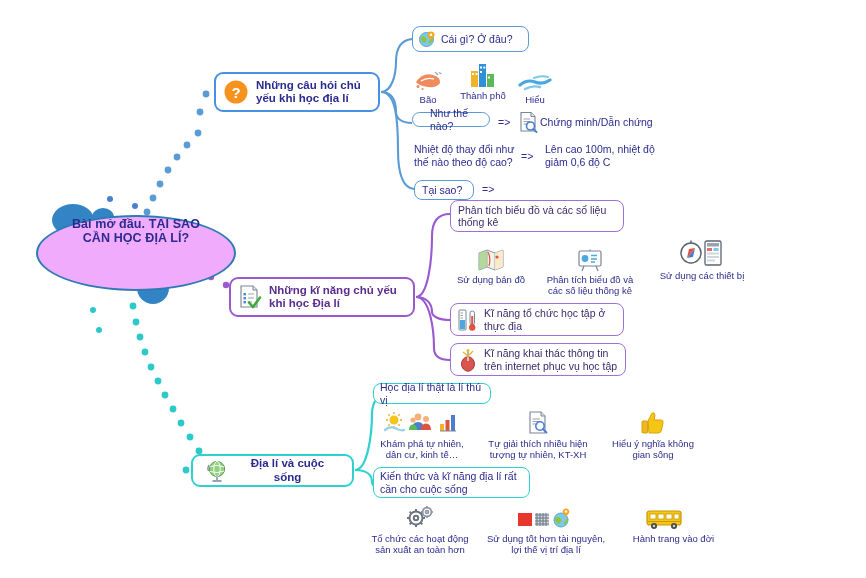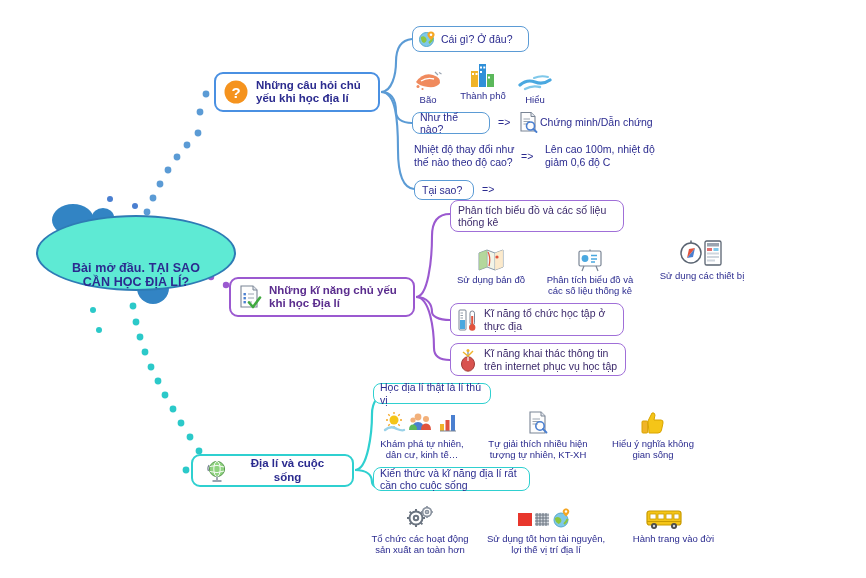--- a/index.html
+++ b/index.html
@@ -27,23 +27,23 @@
 
   
   .center-node {
     position: absolute;
     left: 36px;
     top: 215px;
     width: 196px;
     height: 72px;
     border: 2px solid #2e7bb5;
     border-radius: 50% / 50%;
-    background: #5eead4;
+    background: #f0abfc;
     display: flex;
-    align-items: flex-end;
+    align-items: flex-start;
     justify-content: center;
     z-index: 6;
   }
   .center-label {
     color: #2b2b8f;
     font-weight: bold;
     font-size: 12.5px;
     line-height: 14px;
     text-align: center;
     white-space: pre-line;
@@ -275,21 +275,21 @@
     <div class="glyphs">
       <svg width="34" height="20" viewBox="0 0 34 20">
         <path d="M2 13 Q9 7 17 10 Q25 13 32 8" stroke="#4aa8e0" stroke-width="3.2" fill="none" stroke-linecap="round"></path>
         <path d="M7 17 Q14 13 22 15" stroke="#7fc8ea" stroke-width="2.4" fill="none" stroke-linecap="round"></path>
         <path d="M16 6 Q23 3 30 5" stroke="#7fc8ea" stroke-width="2" fill="none" stroke-linecap="round"></path>
       </svg>
     </div>
     <div class="cap">Hiểu</div>
   </div>
 
-  <div class="leaf blue" style="left:412px;top:112px;width:78px;height:22px;padding:0 7px;">
+  <div class="leaf blue" style="left:412px;top:112px;width:78px;height:15px;padding:0 17px;">
     <span class="tx">Như thế nào?</span>
   </div>
   <div class="arrow" style="left:498px;top:116px;">=&gt;</div>
   <span class="ic" style="position:absolute;left:518px;top:111px;width:20px;height:22px;z-index:4;">
     <svg width="20" height="22" viewBox="0 0 20 22">
       <path d="M3 1.5 H13 L17 5.5 V20 H3 Z" fill="#fdfdfd" stroke="#7a8595" stroke-width="1.1"></path>
       <path d="M13 1.5 V5.5 H17" fill="#e4e8ee" stroke="#7a8595" stroke-width="1"></path>
       <path d="M5.5 8 H12 M5.5 10.5 H12 M5.5 13 H10" stroke="#9aa4b0" stroke-width="1"></path>
       <circle cx="12.5" cy="15" r="4" fill="none" stroke="#4a7fd0" stroke-width="1.6"></circle>
       <path d="M15.4 18 L18.5 21" stroke="#4a7fd0" stroke-width="1.8" stroke-linecap="round"></path>
@@ -470,21 +470,21 @@
     <div class="glyphs">
       <svg width="26" height="26" viewBox="0 0 26 26">
         <path d="M8 11 L12 3 Q14.5 2 15 5 L14 10 H21 Q23.5 10 23 13 L21.5 20 Q21 23 18 23 H9 Z" fill="#f5c518" stroke="#d9a400" stroke-width="1"></path>
         <rect x="2" y="11" width="5.6" height="12" rx="1" fill="#f0b429" stroke="#d9a400" stroke-width="1"></rect>
       </svg>
     </div>
     <div class="cap">Hiểu ý nghĩa không
 gian sống</div>
   </div>
 
-  <div class="leaf teal" style="left:373px;top:467px;width:157px;height:24px;padding:0 6px;">
+  <div class="leaf teal" style="left:373px;top:467px;width:157px;height:31px;padding:0 6px;">
     <span class="tx">Kiến thức và kĩ năng địa lí rất
 cần cho cuộc sống</span>
   </div>
 
   <div class="tile" style="left:362px;top:505px;width:116px;">
     <div class="glyphs">
       <svg width="34" height="26" viewBox="0 0 34 26">
         <g fill="none" stroke="#6b7480" stroke-width="2">
           <circle cx="13" cy="13" r="6.5"></circle>
           <circle cx="13" cy="13" r="2.2"></circle>

